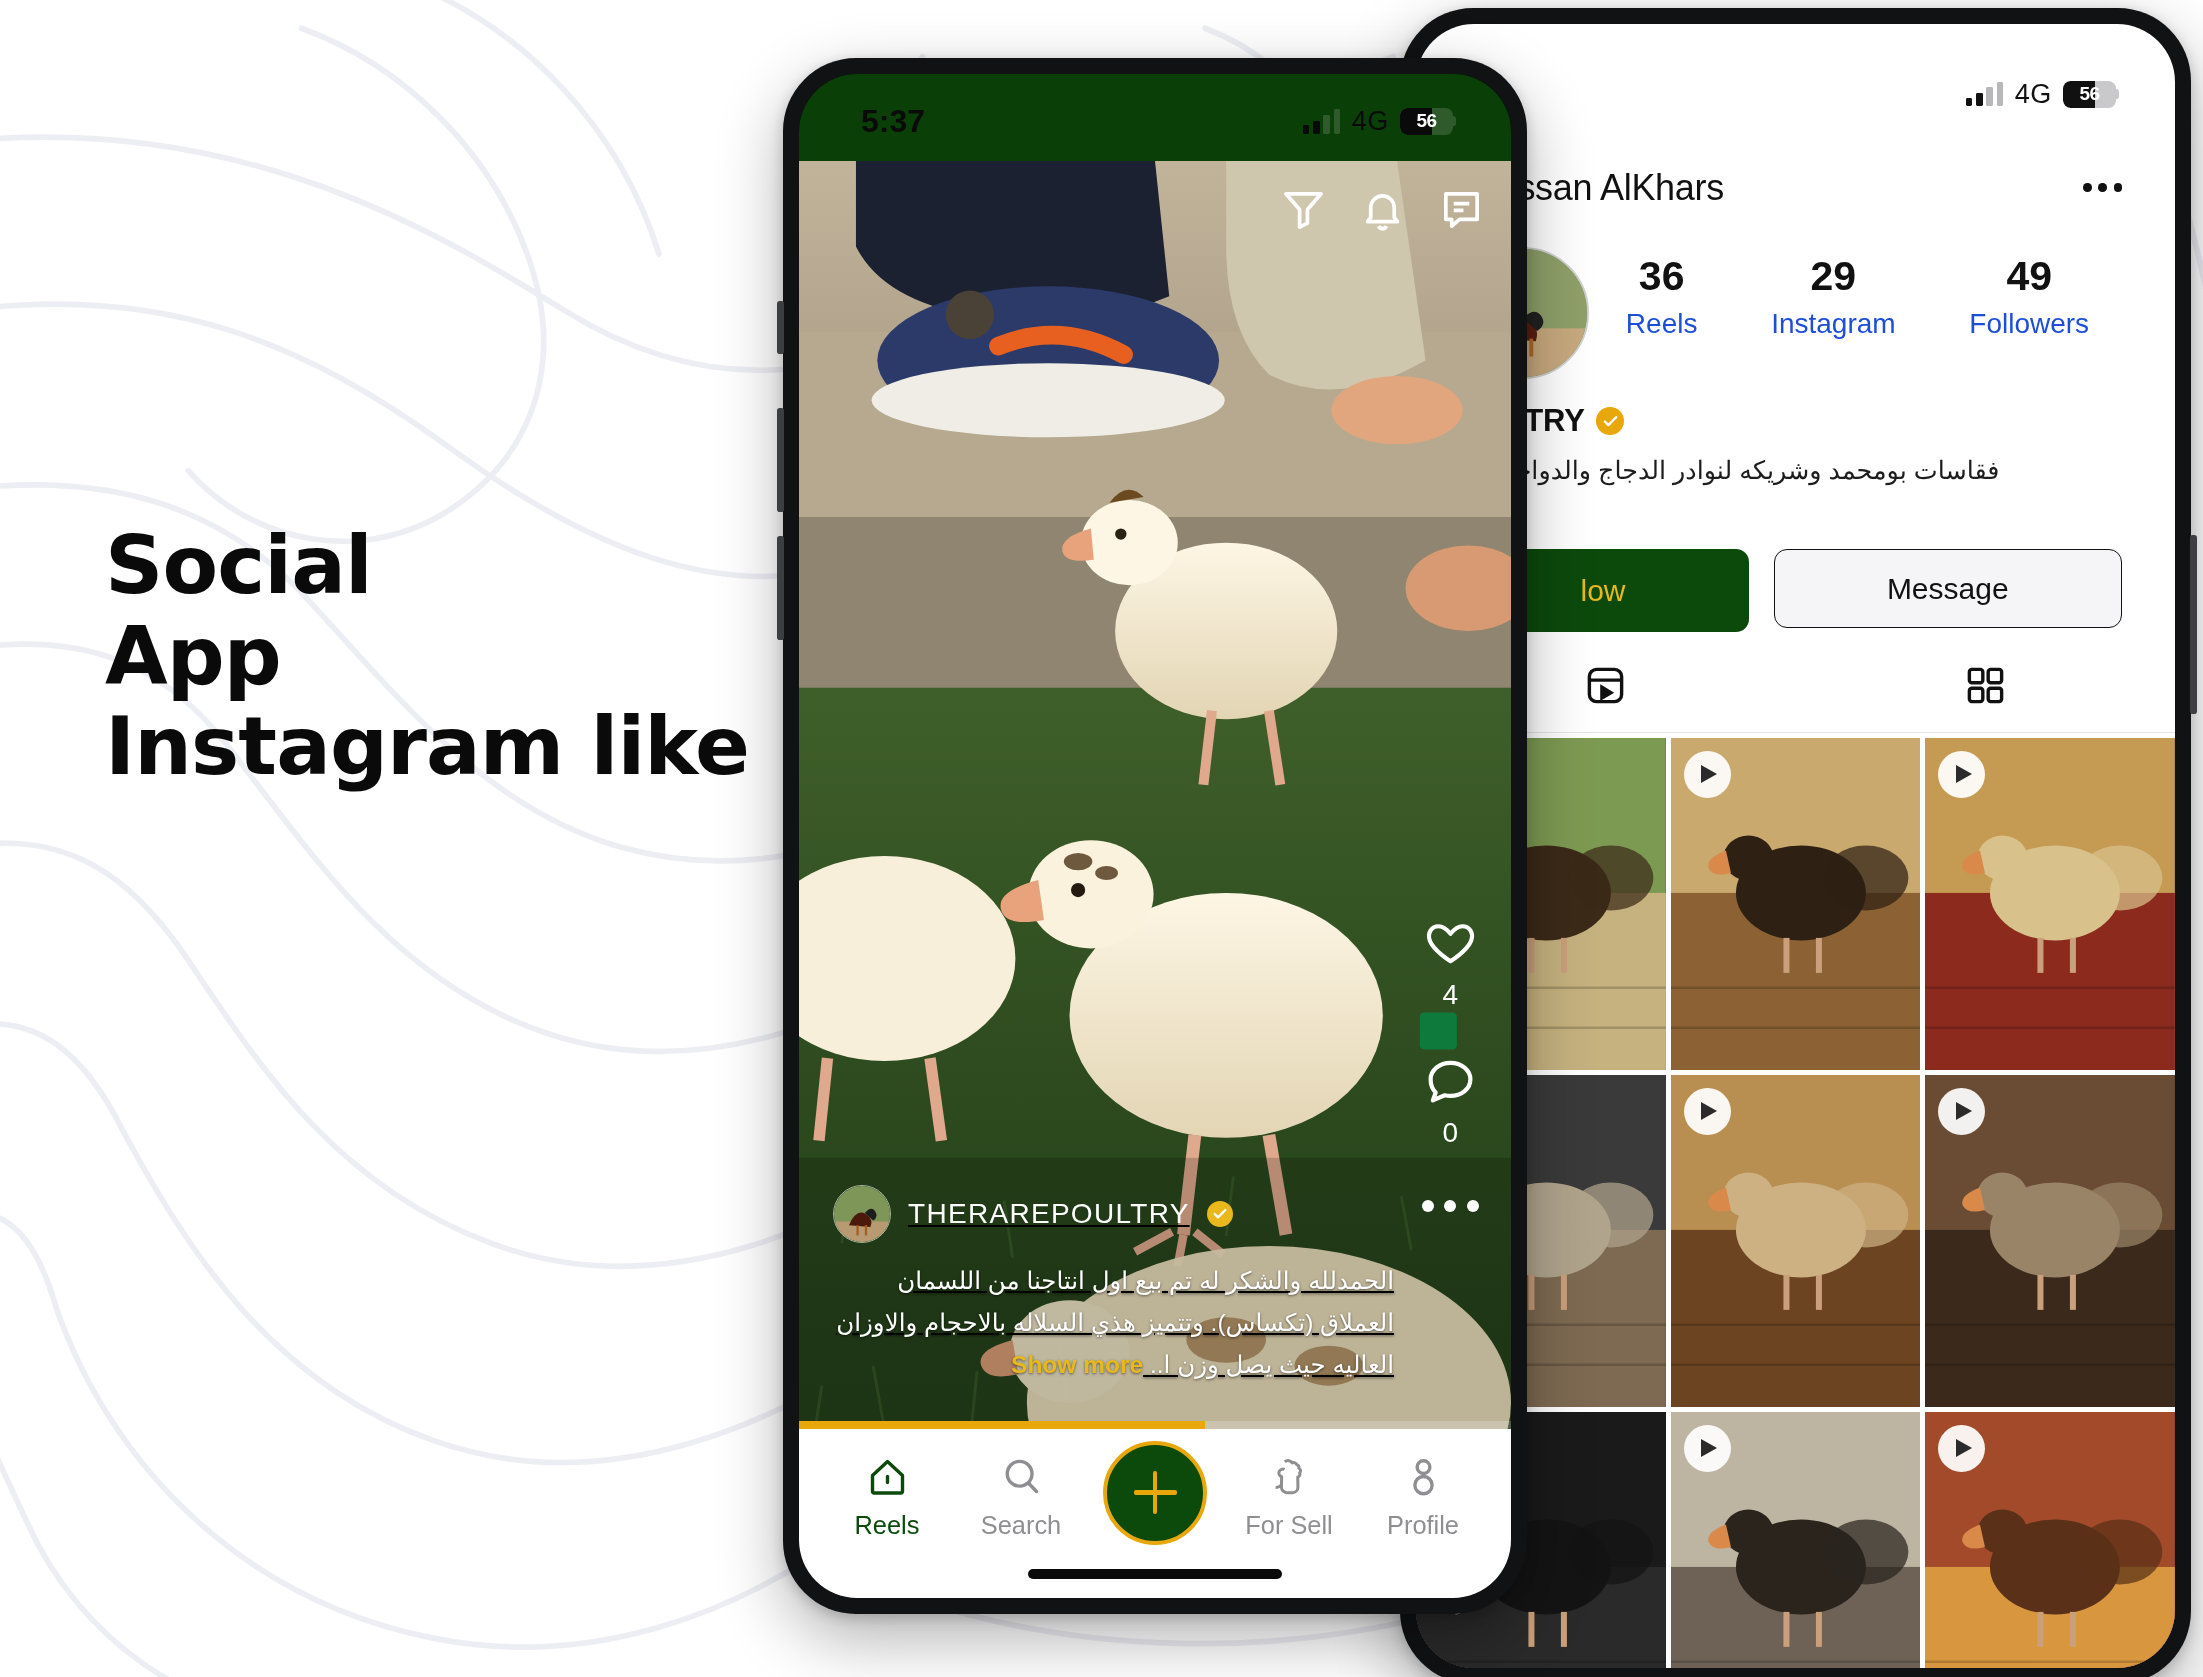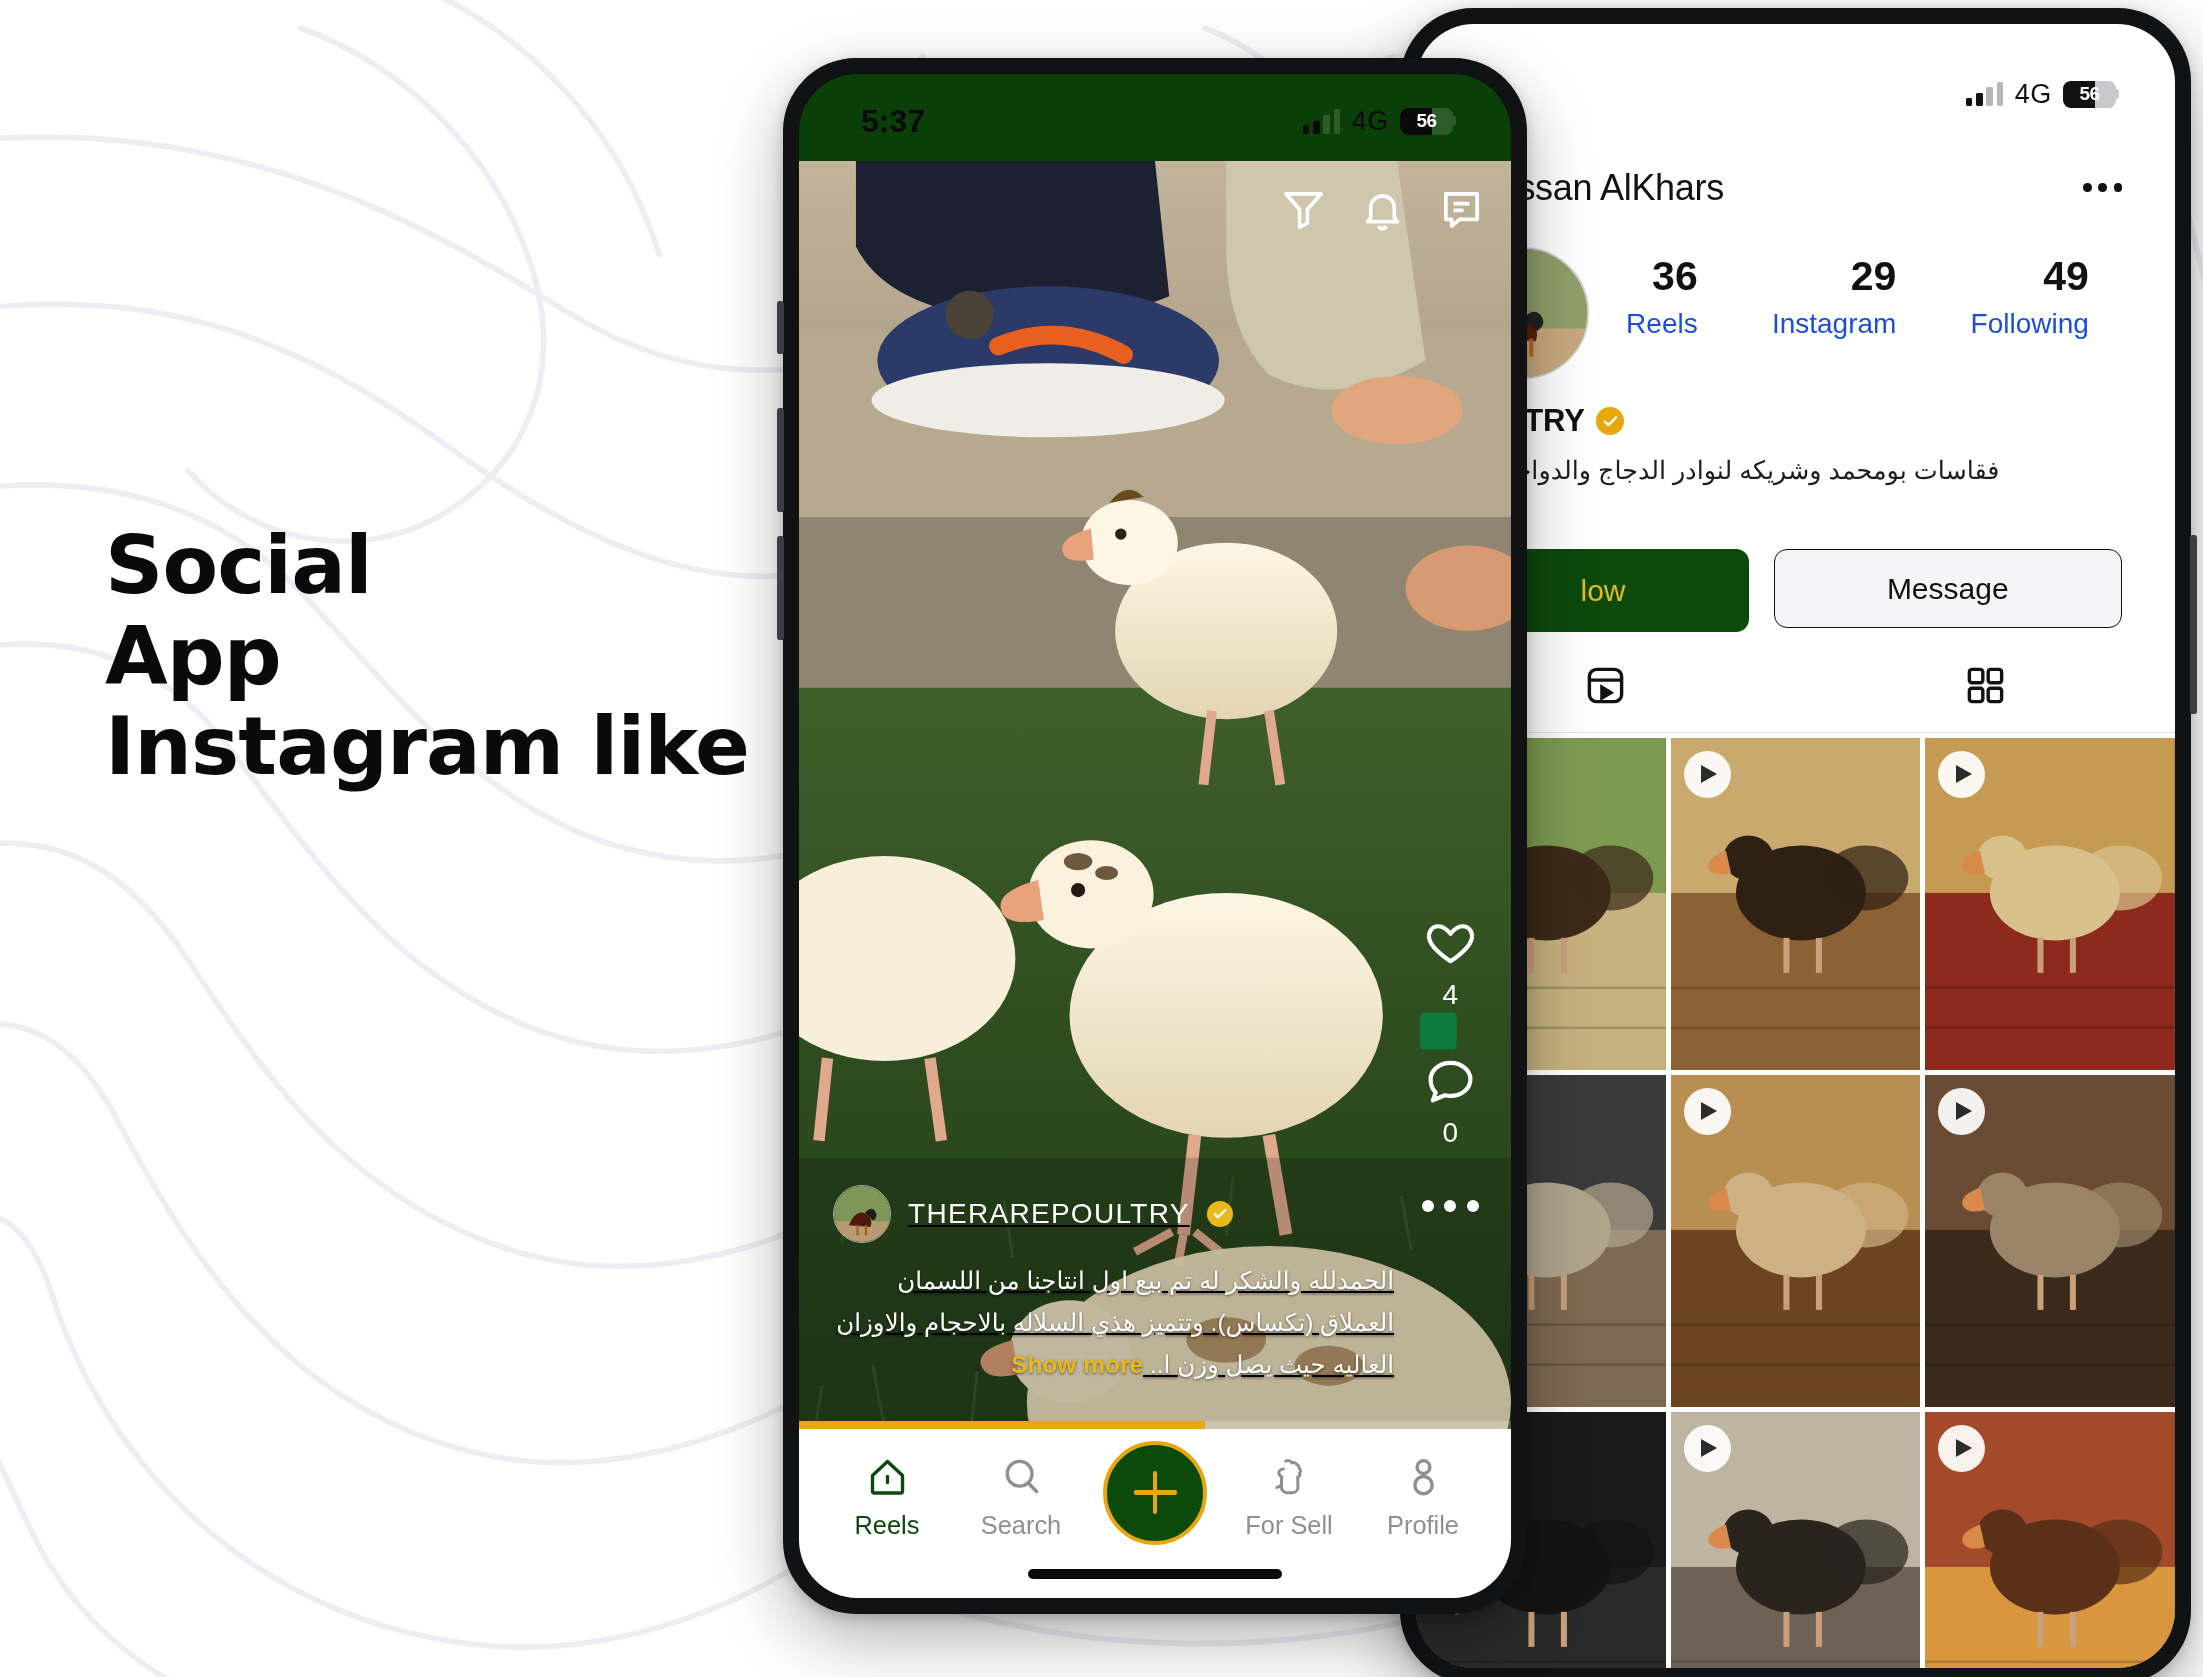--- a/index.html
+++ b/index.html
@@ -65,21 +65,21 @@
 
   .pf-head { display:flex; align-items:center; justify-content:space-between; padding: 45px 53px 0 56px; }
   .pf-name { font-size: 36px; font-weight: 500; color:#111; letter-spacing:-0.3px;}
   .dots3 { display:flex; gap:6.6px; }
   .dots3 span { width:8.5px; height:8.5px; border-radius:50%; background:#111; display:block;}
 
   .pf-statsrow { display:flex; align-items:flex-start; padding: 38px 49px 0 41px; gap:0;}
   .pf-avatar { width:132px; height:132px; border-radius:50%; flex:0 0 132px;
                border:2.8px solid #cfcfcf; overflow:hidden; position:relative; background:#8a9a6b;}
   .pf-stats { display:flex; flex:1; justify-content:space-around; padding-top:7.5px;}
-  .stat { text-align:right; }
+  .stat { text-align:center; }
   .stat .v { font-size:41px; font-weight:700; color:#111; line-height:1.1;}
   .stat .k { font-size:28px; color:#1d4ed8; margin-top:9.4px;}
 
   .pf-bio { padding: 24.5px 53px 0 45px; }
   .pf-uname { display:flex; align-items:center; gap:11.3px; font-size:31px; font-weight:600; color:#111;}
   .verified { width:28px;height:28px;border-radius:50%;background:#E8A80C;display:flex;align-items:center;justify-content:center;}
   .verified svg{width:17px;height:17px;}
   .pf-bioline { font-size:25.4px; color:#1d1d1d; margin-top:13px; line-height:1.45; direction:rtl; text-align:left;}
   .pf-bioline2 { font-size:25.4px; color:#1d1d1d; margin-top:5.6px; }
 
@@ -244,21 +244,21 @@
           <div class="stat">
             <div class="v">36</div>
             <div class="k">Reels</div>
           </div>
           <div class="stat">
             <div class="v">29</div>
             <div class="k">Instagram</div>
           </div>
           <div class="stat">
             <div class="v">49</div>
-            <div class="k">Following</div>
+            <div class="k">Followers</div>
           </div>
         </div>
       </div>
 
       <div class="pf-bio">
         <div class="pf-uname">
           <span>OULTRY</span>
           <span class="verified">
             <svg viewBox="0 0 24 24">
                 <path d="M20 6L9 17l-5-5" stroke="#fff" stroke-width="3.4" fill="none" stroke-linecap="round" stroke-linejoin="round"></path>

